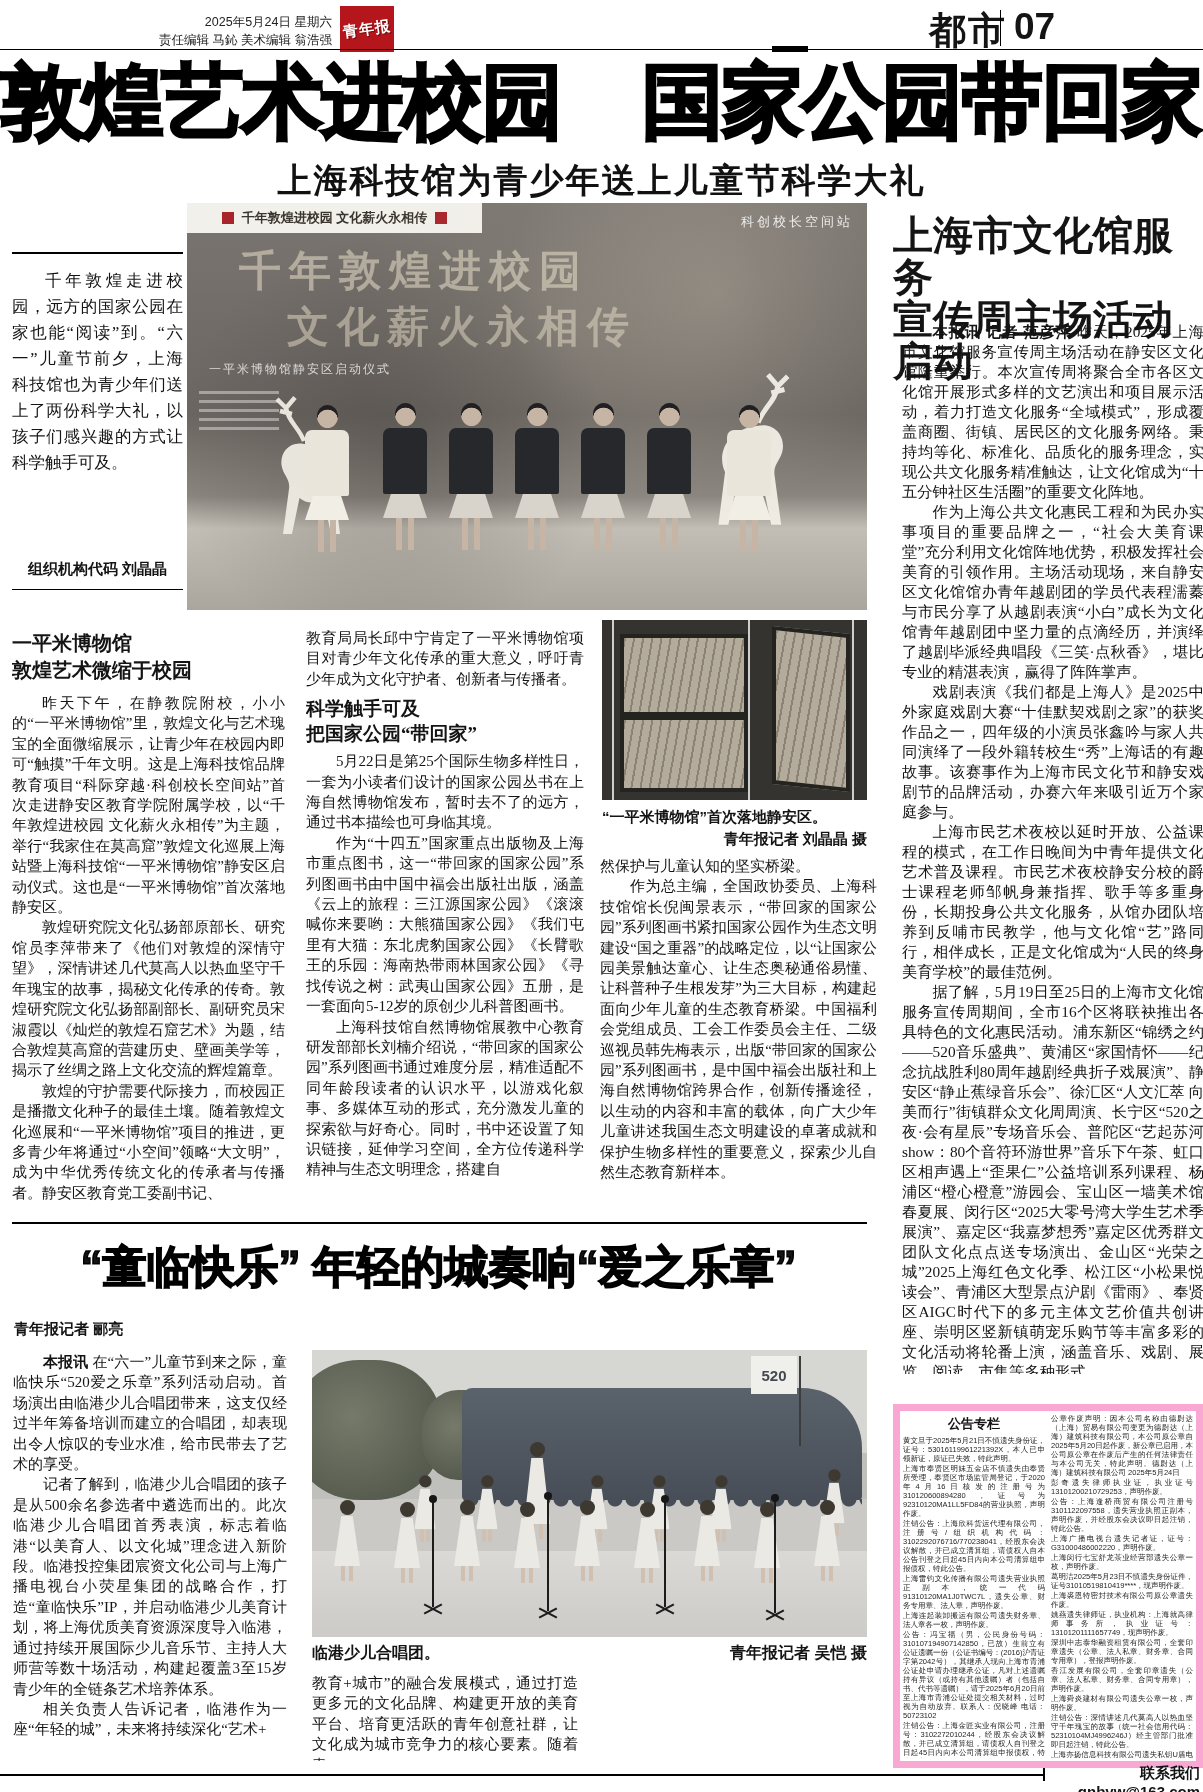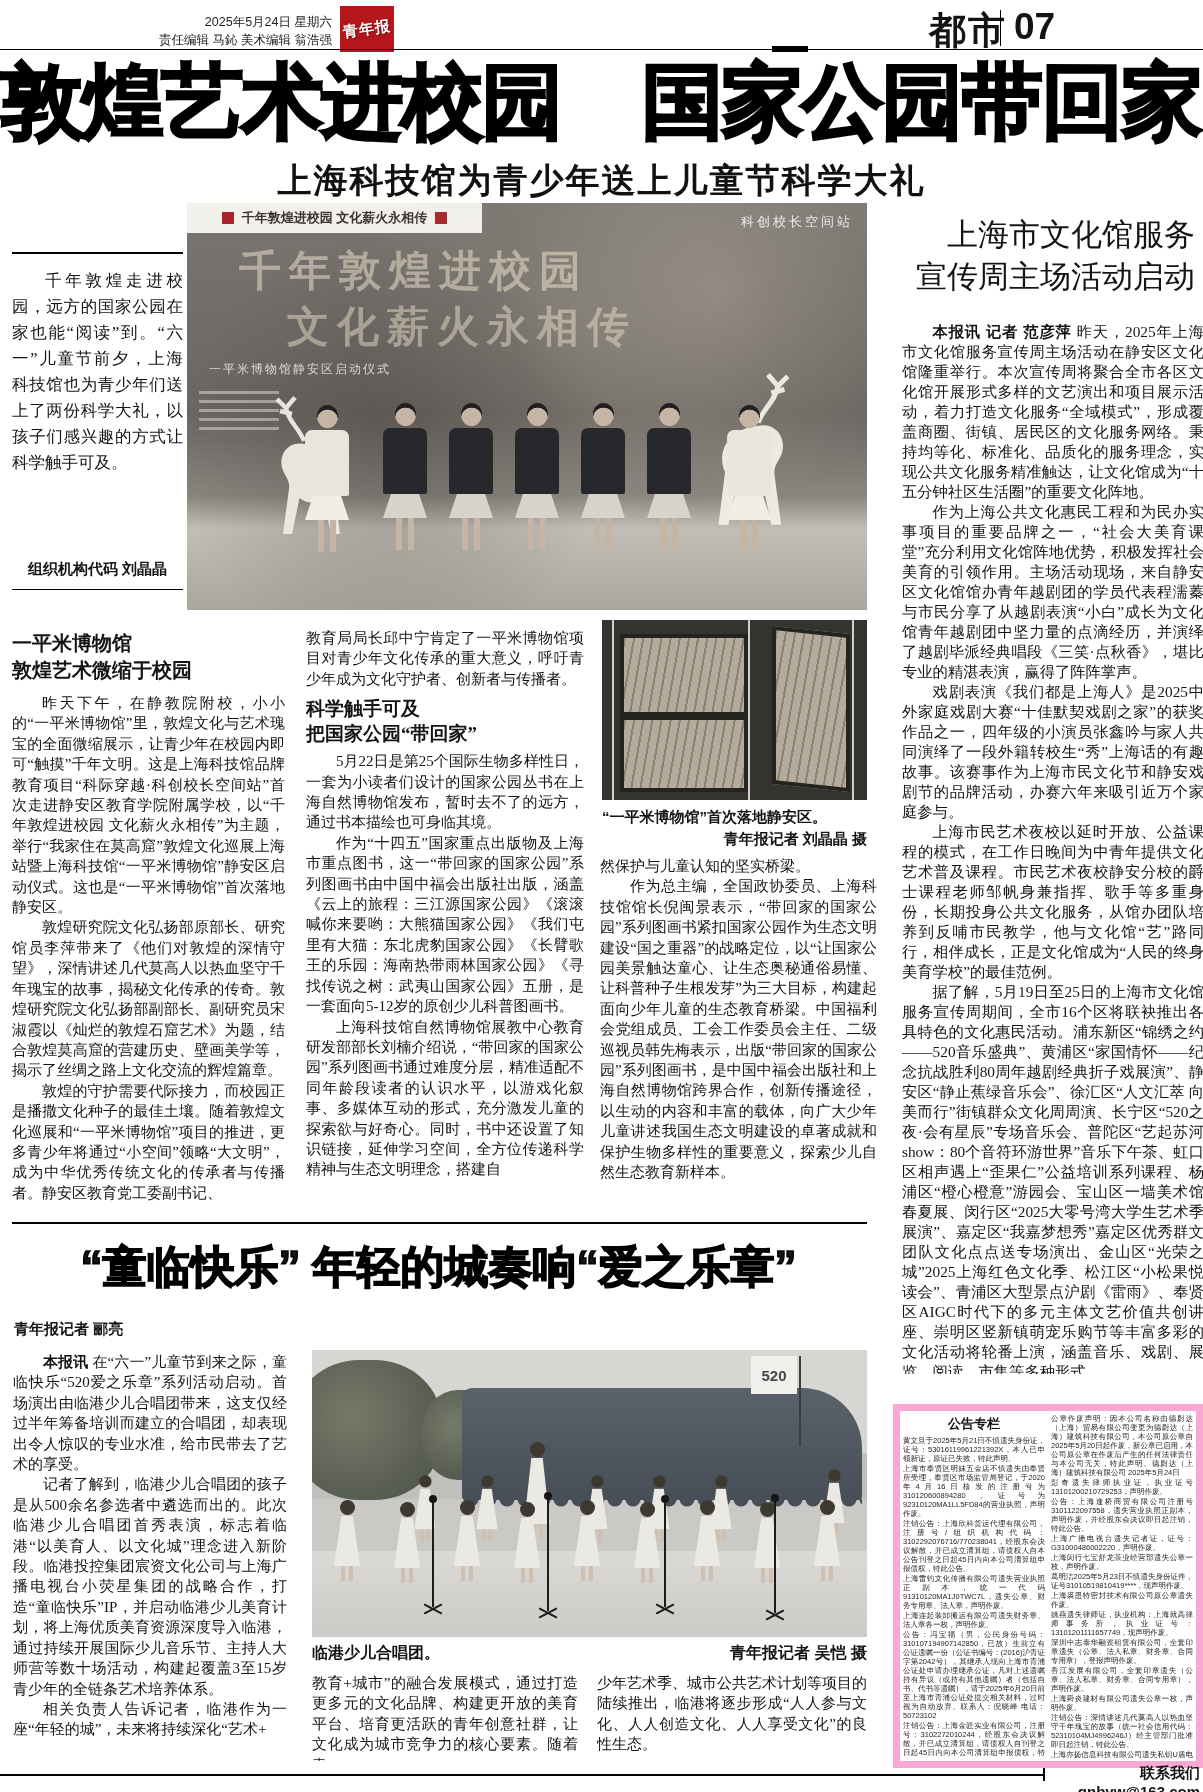--- a/index.html
+++ b/index.html
@@ -70,22 +70,22 @@
            text-align:left;margin:0;}
   .btext .para{font-size:15px;line-height:20.4px;text-align:justify;margin:0;text-indent:2em;}
   .btext .flow{text-indent:0;}
   .mcol1{left:12px;top:630px;width:273px;height:575px;overflow:hidden;}
   .mcol1 .heads{margin-bottom:9px;}
   .mcol2{left:306px;top:628px;width:278px;height:574px;overflow:hidden;}
   .mcol2 .colhead{font-size:19px;line-height:25px;}
   .mcol2 .heads{margin:7px 0 5px;}
   .mcol3{left:600px;top:856px;width:277px;height:348px;overflow:hidden;}
   
-  .art2h{left:893px;top:214px;width:302px;text-align:right;font-family:"Liberation Sans",sans-serif;
-         font-weight:400;font-size:31px;line-height:42px;}
+  .art2h{left:893px;top:214px;width:302px;text-align:left;font-family:"Liberation Sans",sans-serif;
+         font-weight:700;font-size:40px;line-height:42px;}
   .art2b{left:902px;top:322px;width:302px;height:1052px;overflow:hidden;}
   .art2b .para{font-size:15.3px;line-height:20px;}
   .art2b b{font-family:"Liberation Sans",sans-serif;}
   
   .rule-mid{left:12px;top:1222px;width:855px;height:2px;background:#000;}
   .h2{left:0;top:1238px;width:877px;text-align:center;font-family:"Liberation Sans","DejaVu Sans",sans-serif;
       font-weight:900;font-size:44px;letter-spacing:0;-webkit-text-stroke:1.5px #000;}
   .byline3{left:14px;top:1320px;font-family:"Liberation Sans",sans-serif;font-weight:bold;font-size:15px;}
   .tcolA{left:13px;top:1352px;width:274px;height:410px;overflow:hidden;}
   .tcolA b{font-family:"Liberation Sans",sans-serif;}
@@ -389,23 +389,20 @@
     <div class="mic" style="left:462px;bottom:24px;height:112px">
         <i class="mh"></i>
       </div>
   </div>
   <div class="abs cap3">
     <span>临港少儿合唱团。</span>
     <span>青年报记者 吴恺 摄</span>
   </div>
   <div class="abs tcolB1 btext">
     <p class="para flow">教育+城市”的融合发展模式，通过打造更多元的文化品牌、构建更开放的美育平台、培育更活跃的青年创意社群，让文化成为城市竞争力的核心要素。随着青</p>
-  </div>
-  <div class="abs tcolB2 btext">
-    <p class="para flow">少年艺术季、城市公共艺术计划等项目的陆续推出，临港将逐步形成“人人参与文化、人人创造文化、人人享受文化”的良性生态。</p>
   </div>
 
   <div class="abs notices">
     <div class="ncol">
       <h4 class="ntitle">公告专栏</h4>
       <div>
           <p class="notice">黄文旦于2025年5月21日不慎遗失身份证，证号：53016119961221392X，本人已申领新证，原证已失效，特此声明。</p>
           <p class="notice">上海市奉贤区明妹五金店不慎遗失由奉贤所受理，奉贤区市场监管局登记，于2020年4月16日核发的注册号为310120600894280，证号为92310120MA1LL5FD84的营业执照，声明作废。</p>
           <p class="notice">注销公告：上海欣科货运代理有限公司，注册号/组织机构代码：3102292076716/770238041，经股东会决议解散，并已成立清算组，请债权人自本公告刊登之日起45日内向本公司清算组申报债权，特此公告。</p>
           <p class="notice">上海雷钧文化传播有限公司遗失营业执照正副本，统一代码91310120MA1J0TWC7L，遗失公章、财务专用章、法人章，声明作废。</p>

